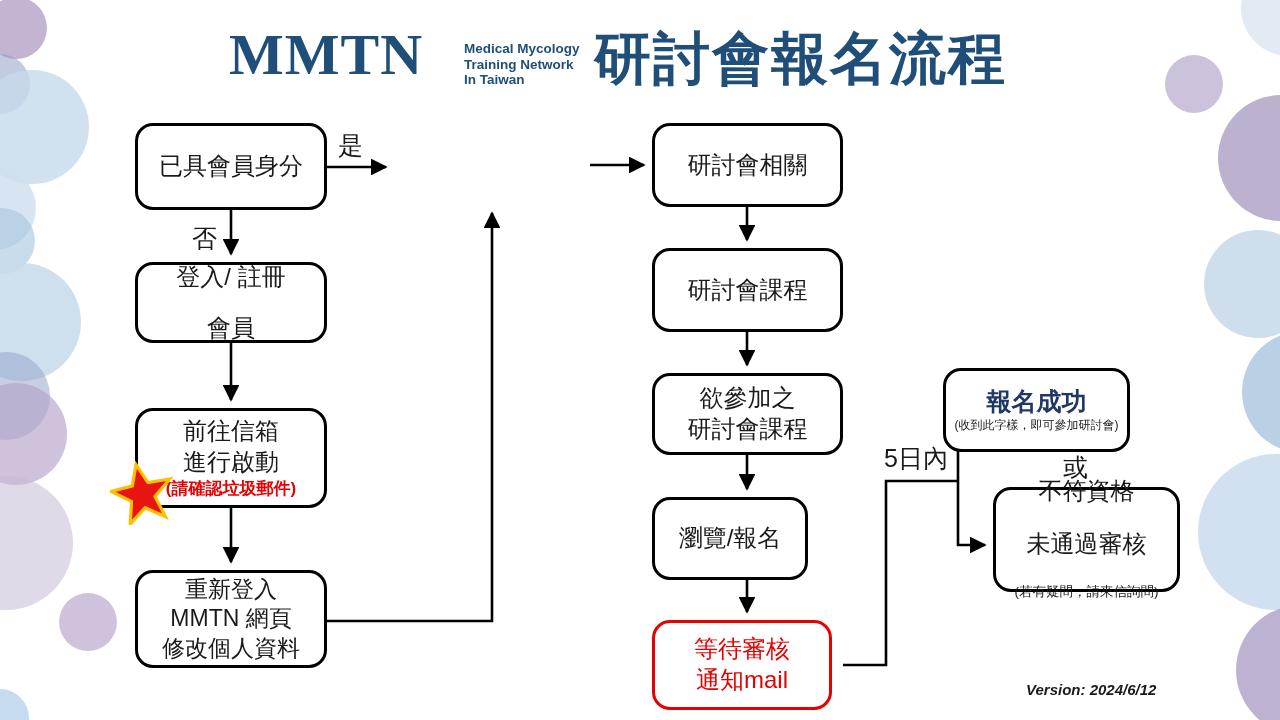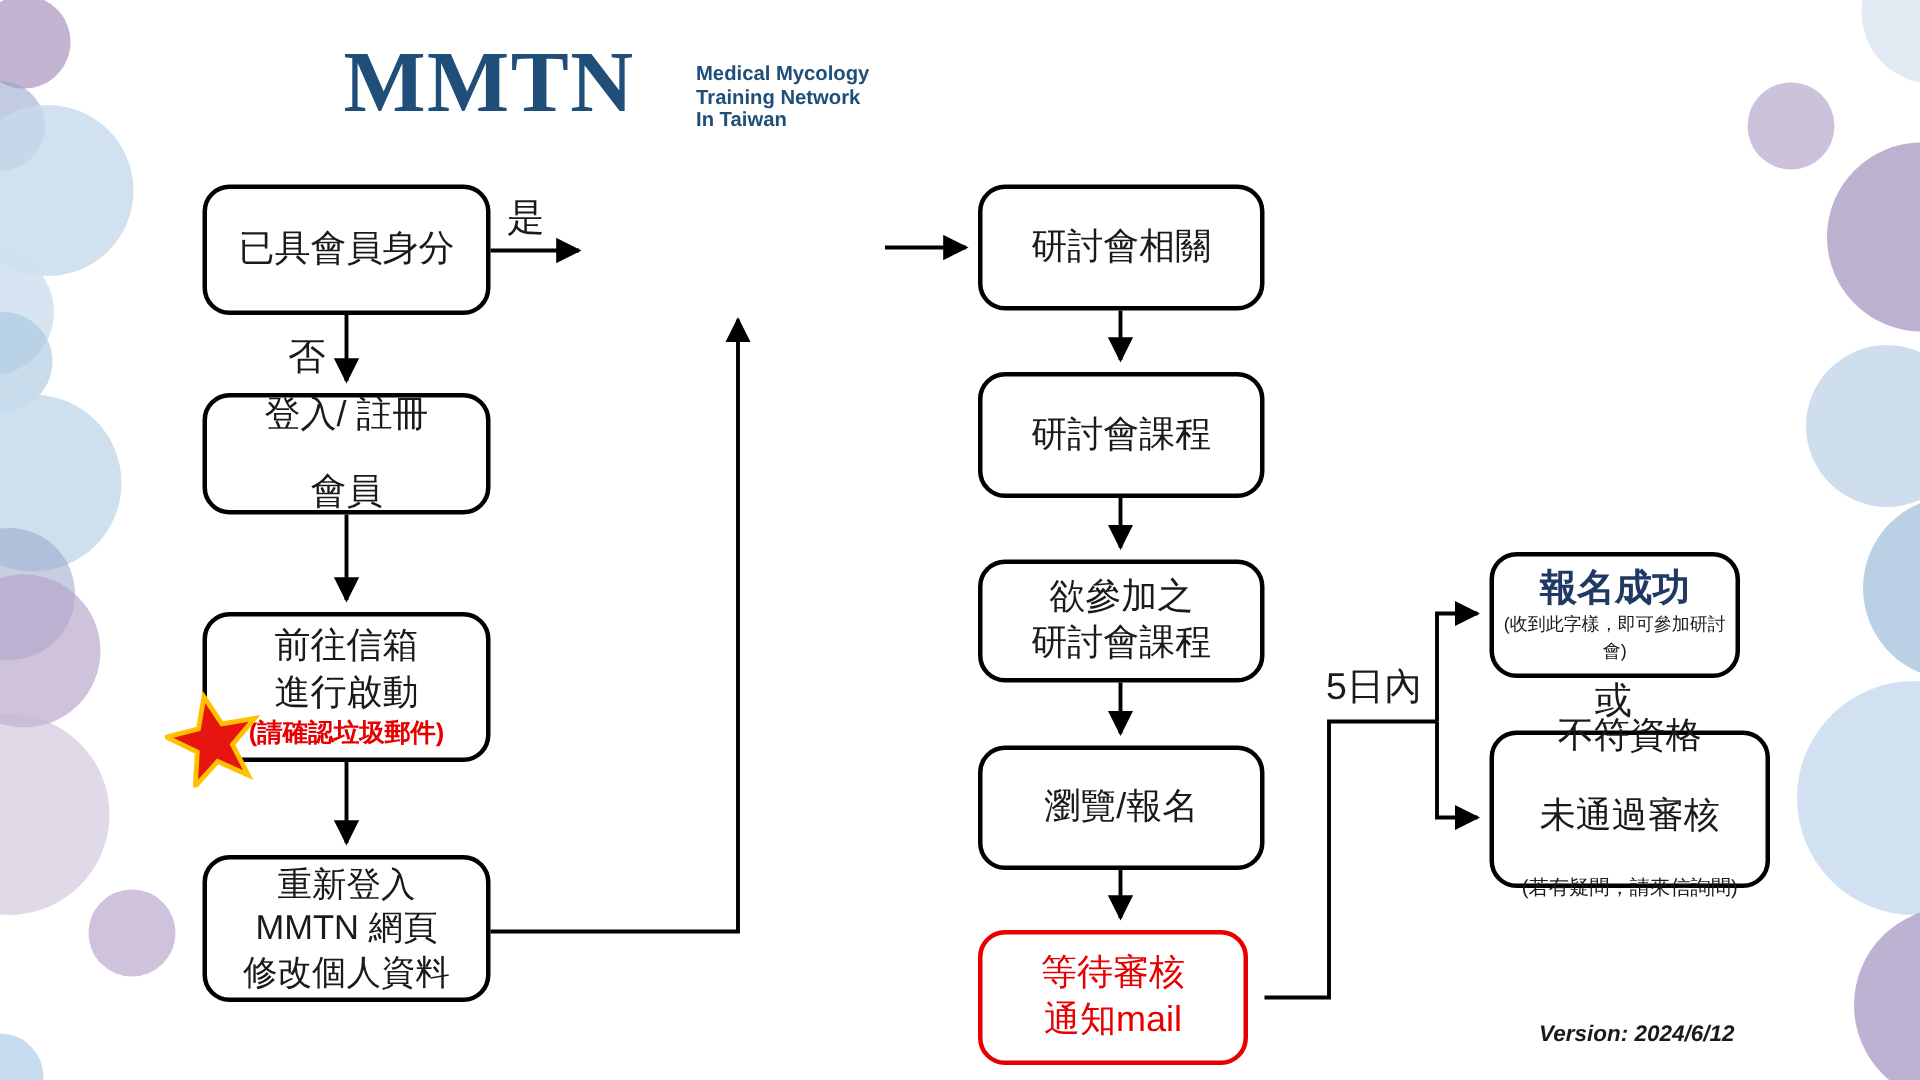--- a/index.html
+++ b/index.html
@@ -28,23 +28,23 @@
     font-size:24px;line-height:1.28;text-align:center;box-sizing:border-box;
   }
   .b1{left:135px;top:123px;width:192px;height:87px;}
   .b2{left:135px;top:262px;width:192px;height:81px;gap:20px;}
   .b3{left:135px;top:408px;width:192px;height:100px;}
   .b4{left:135px;top:570px;width:192px;height:98px;font-size:23px;}
   .b5{left:395px;top:125px;width:195px;height:80px;}
   .b6{left:652px;top:123px;width:191px;height:84px;}
   .b7{left:652px;top:248px;width:191px;height:84px;}
   .b8{left:652px;top:373px;width:191px;height:82px;}
-  .b9{left:652px;top:497px;width:191px;height:83px;}
+  .b9{left:652px;top:497px;width:156px;height:83px;}
   .b10{left:652px;top:620px;width:180px;height:90px;border-color:#E60000;color:#E60000;}
-  .b11{left:993px;top:368px;width:167px;height:84px;}
+  .b11{left:943px;top:368px;width:187px;height:84px;}
   .b12{left:993px;top:487px;width:187px;height:105px;font-size:24px;gap:22px;}
   .warning-text{font-size:17px;font-weight:bold;color:#E60000;line-height:1.3;}
   .success-title{font-size:25px;font-weight:bold;color:#203864;line-height:1.2;}
   .small-note{font-size:12px;color:#1a1a1a;line-height:1.5;}
   .small-note2{font-size:13.5px;color:#1a1a1a;line-height:1.6;}
   
   .edge-label{position:absolute;font-size:25px;color:#1a1a1a;line-height:1;}
   .lbl-yes{left:338px;top:133px;}
   .lbl-no{left:192px;top:226px;}
   .lbl-5days{left:884px;top:446px;text-align:right;}
@@ -103,20 +103,21 @@
       <path d="M958,481 V545 H985" marker-end="url(#arrow)"></path>
     </g>
   </svg>
 
   <div class="logo-acronym">MMTN</div>
   <div class="logo-subtitle">
     <div>Medical Mycology</div>
     <div>Training Network</div>
     <div>In Taiwan</div>
   </div>
+  <div class="page-title">研討會報名流程</div>
 
   <div class="box b1">
     <div>已具會員身分</div>
   </div>
 
   <div class="box b2">
     <div>登入/ 註冊</div>
     <div>會員</div>
   </div>
 

